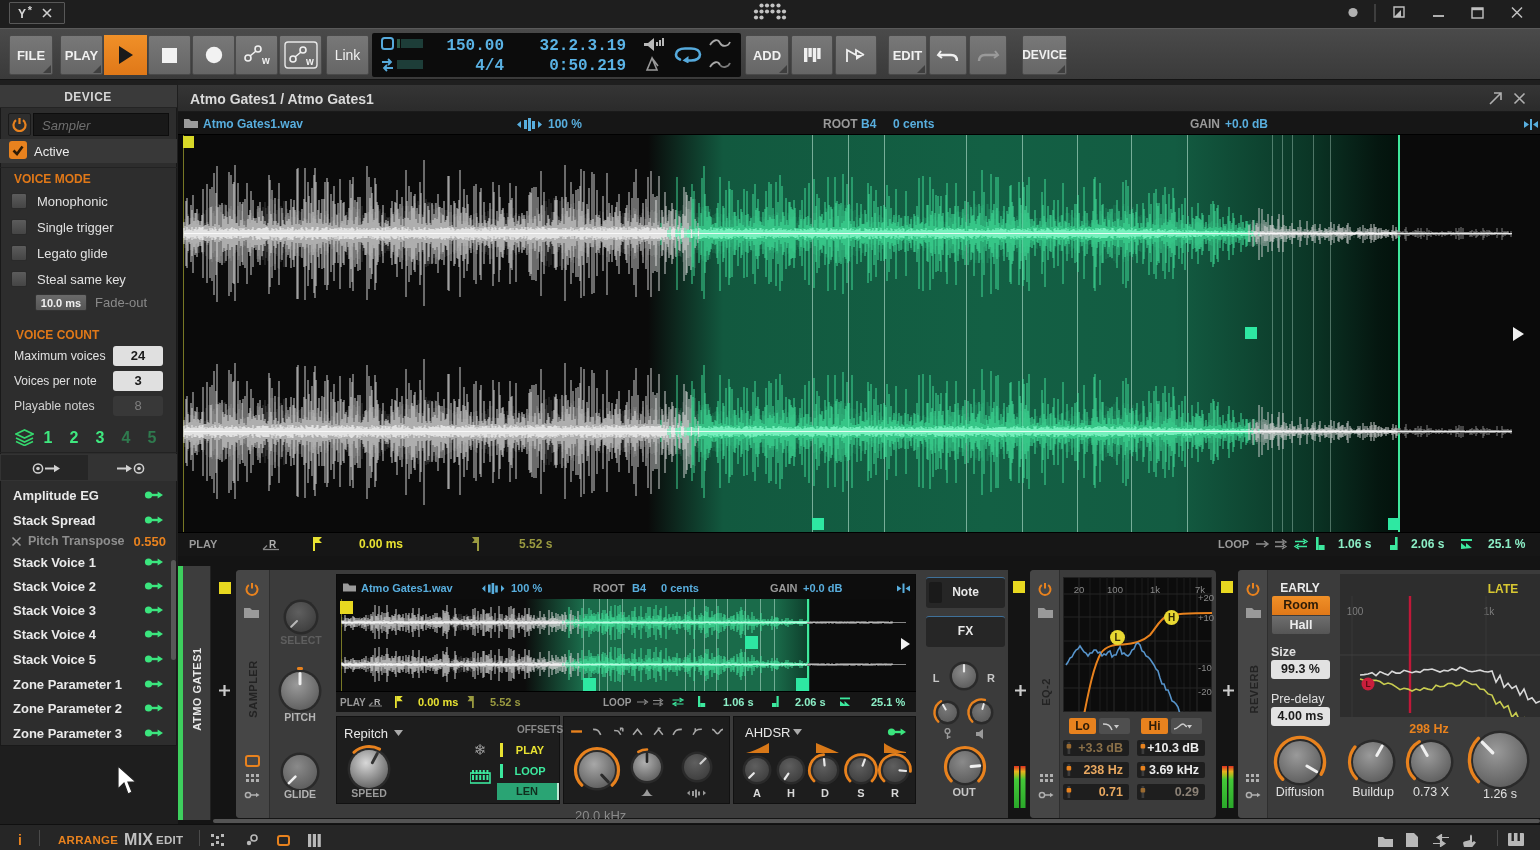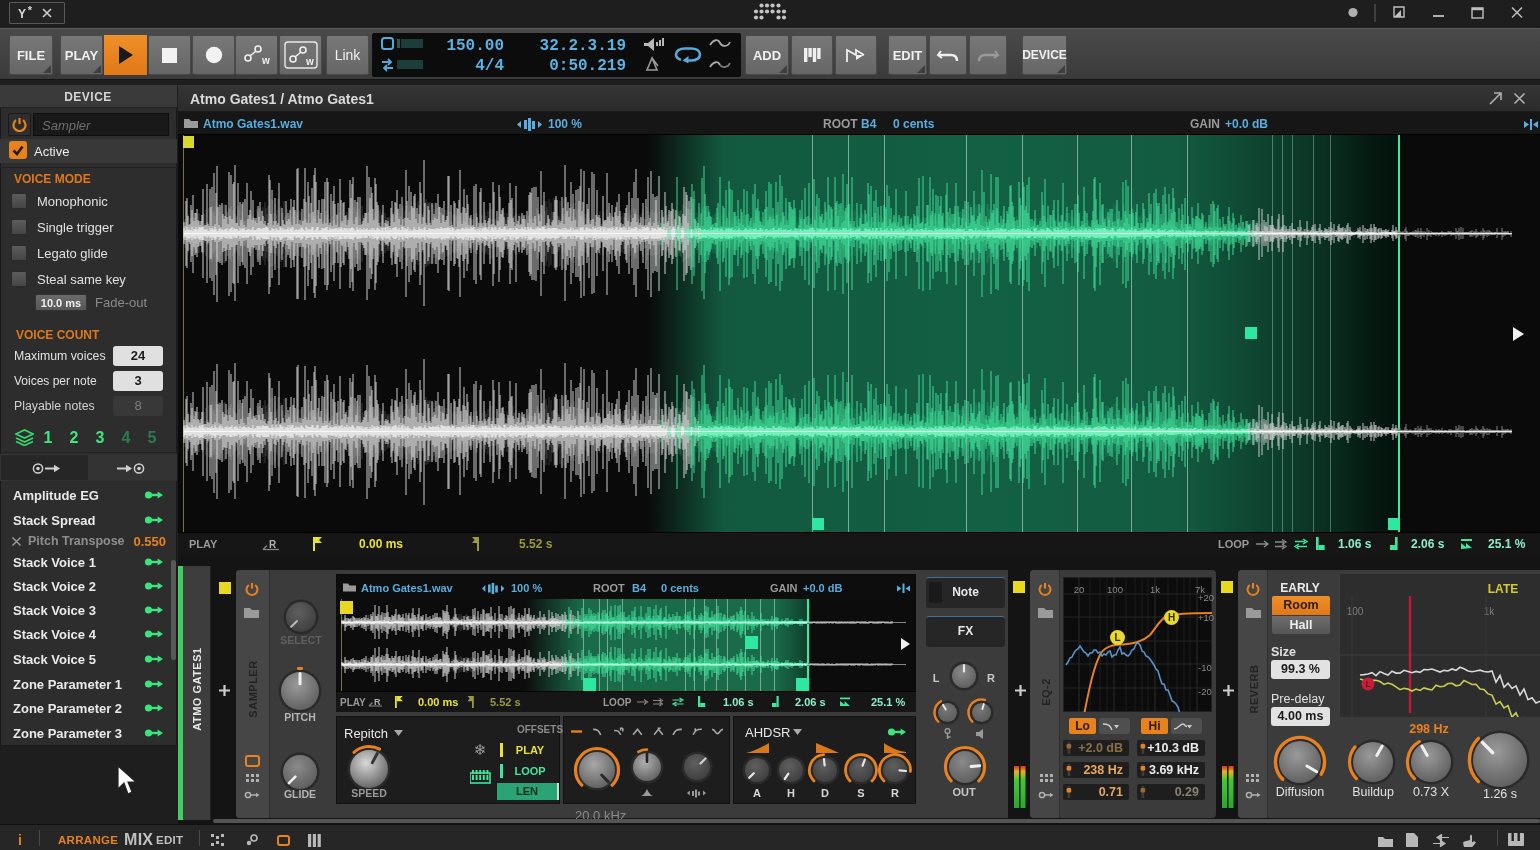--- a/index.html
+++ b/index.html
@@ -900,21 +900,21 @@
 <div style="position:absolute;left:1171px;top:718px;width:31px;height:16px;background:#4f4f4f;border-radius:2px"></div>
 <svg style="position:absolute;left:1173px;top:722px" width="19" height="9">
     <path d="M1 7c4 0 6-5 9-5M10 2c2 0 2 2.5 4 2.5" stroke="#ccc" stroke-width="1.4" fill="none"></path>
     <path d="M14 3h5l-2.5 3.5z" fill="#ccc"></path>
   </svg>
 <div style="position:absolute;left:1063px;top:740px;width:66px;height:16px;background:#1e1e1e;border-radius:2px"></div>
 <svg style="position:absolute;left:1066px;top:742px" width="6" height="12">
     <rect x="1.6" y="0" width="2.6" height="12" fill="#3c3c3c"></rect>
     <rect x="0.6" y="2" width="4.6" height="4.5" rx="1" fill="#9a6a30"></rect>
   </svg>
-<div style="position:absolute;left:1063px;top:740px;width:60px;height:16px;text-align:right;font-size:12.5px;font-weight:bold;color:#8a7048;line-height:16px">+2.0 dB</div>
+<div style="position:absolute;left:1063px;top:740px;width:60px;height:16px;text-align:right;font-size:12.5px;font-weight:bold;color:#8a7048;line-height:16px">+3.3 dB</div>
 <div style="position:absolute;left:1137px;top:740px;width:68px;height:16px;background:#1e1e1e;border-radius:2px"></div>
 <svg style="position:absolute;left:1140px;top:742px" width="6" height="12">
     <rect x="1.6" y="0" width="2.6" height="12" fill="#3c3c3c"></rect>
     <rect x="0.6" y="2" width="4.6" height="4.5" rx="1" fill="#e8821e"></rect>
   </svg>
 <div style="position:absolute;left:1137px;top:740px;width:62px;height:16px;text-align:right;font-size:12.5px;font-weight:bold;color:#ececec;line-height:16px">+10.3 dB</div>
 <div style="position:absolute;left:1063px;top:762px;width:66px;height:16px;background:#1e1e1e;border-radius:2px"></div>
 <svg style="position:absolute;left:1066px;top:764px" width="6" height="12">
     <rect x="1.6" y="0" width="2.6" height="12" fill="#3c3c3c"></rect>
     <rect x="0.6" y="2" width="4.6" height="4.5" rx="1" fill="#e8821e"></rect>

